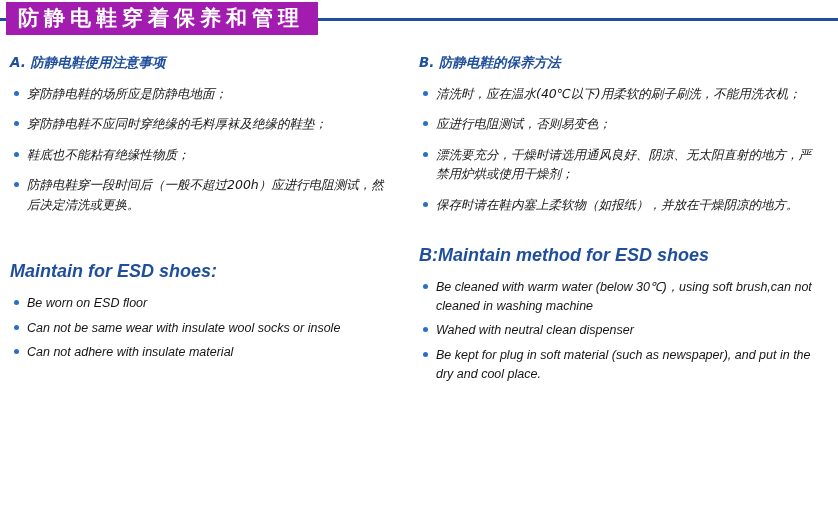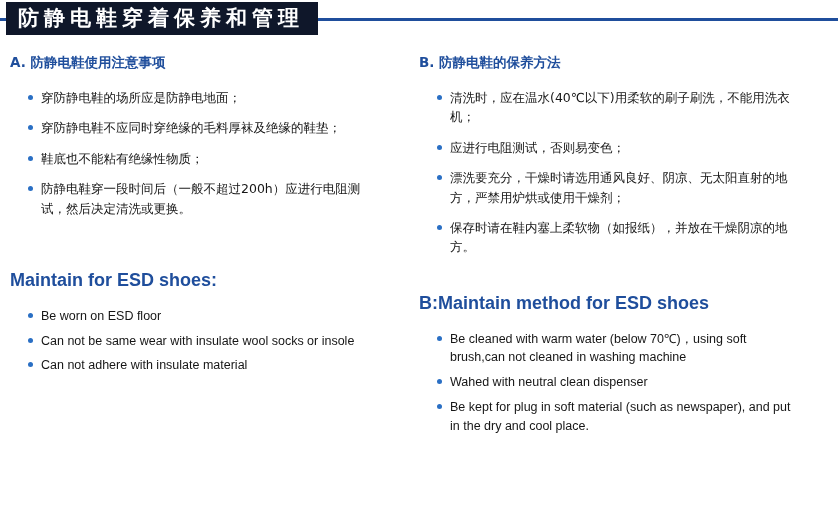--- a/index.html
+++ b/index.html
@@ -32,35 +32,36 @@
     left: 0;
     right: 0;
     top: 18px;
     height: 3px;
     background: #1f4e9c;
   }
   .header-title {
     position: absolute;
     left: 6px;
     top: 2px;
-    background: #0f172a;
+    background: #a21caf;
     color: #ffffff;
     font-size: 21px;
     font-weight: bold;
     letter-spacing: 5px;
     padding: 5px 14px 6px 12px;
     line-height: 1.05;
     white-space: nowrap;
     font-family: "DejaVu Sans", sans-serif;
   }
   
   .columns {
     display: flex;
     padding: 14px 22px 0 10px;
     box-sizing: border-box;
+    font-style: italic;
   }
   .col {
     width: 50%;
     box-sizing: border-box;
   }
   .col.left { padding-right: 18px; }
   .col.right { padding-left: 6px; }
 
   .sec-title {
     color: #1f4e9c;
@@ -69,21 +70,21 @@
     margin: 0 0 12px 0;
     font-family: "DejaVu Sans", sans-serif;
   }
   .sec-title.en {
     font-family: "Liberation Sans", sans-serif;
     font-size: 18px;
     letter-spacing: 0;
   }
   ul.bullets {
     list-style: none;
-    margin: 16px;
+    margin: 2px;
     padding: 0;
   }
   ul.bullets > li {
     position: relative;
     padding-left: 15px;
     margin-bottom: 11px;
     font-size: 12.5px;
     line-height: 1.55;
     color: #161616;
     font-family: "DejaVu Sans", sans-serif;
@@ -154,21 +155,21 @@
         <li>应进行电阻测试，否则易变色；</li>
         <li>漂洗要充分，干燥时请选用通风良好、阴凉、无太阳直射的地方，严禁用炉烘或使用干燥剂；</li>
         <li>保存时请在鞋内塞上柔软物（如报纸），并放在干燥阴凉的地方。</li>
       </ul>
 
       <div class="spacer-right"></div>
 
       <div class="en-block">
         <div class="sec-title en">B:Maintain method for ESD shoes</div>
         <ul class="bullets en">
-          <li>Be cleaned with warm water (below 70℃)，using soft brush,can not cleaned in washing machine</li>
+          <li>Be cleaned with warm water (below 30℃)，using soft brush,can not cleaned in washing machine</li>
           <li>Wahed with neutral clean dispenser</li>
           <li>Be kept for plug in soft material (such as newspaper), and put in the dry and cool place.</li>
         </ul>
       </div>
     </div>
 
   </div>
 </div>
 
 </body></html>

